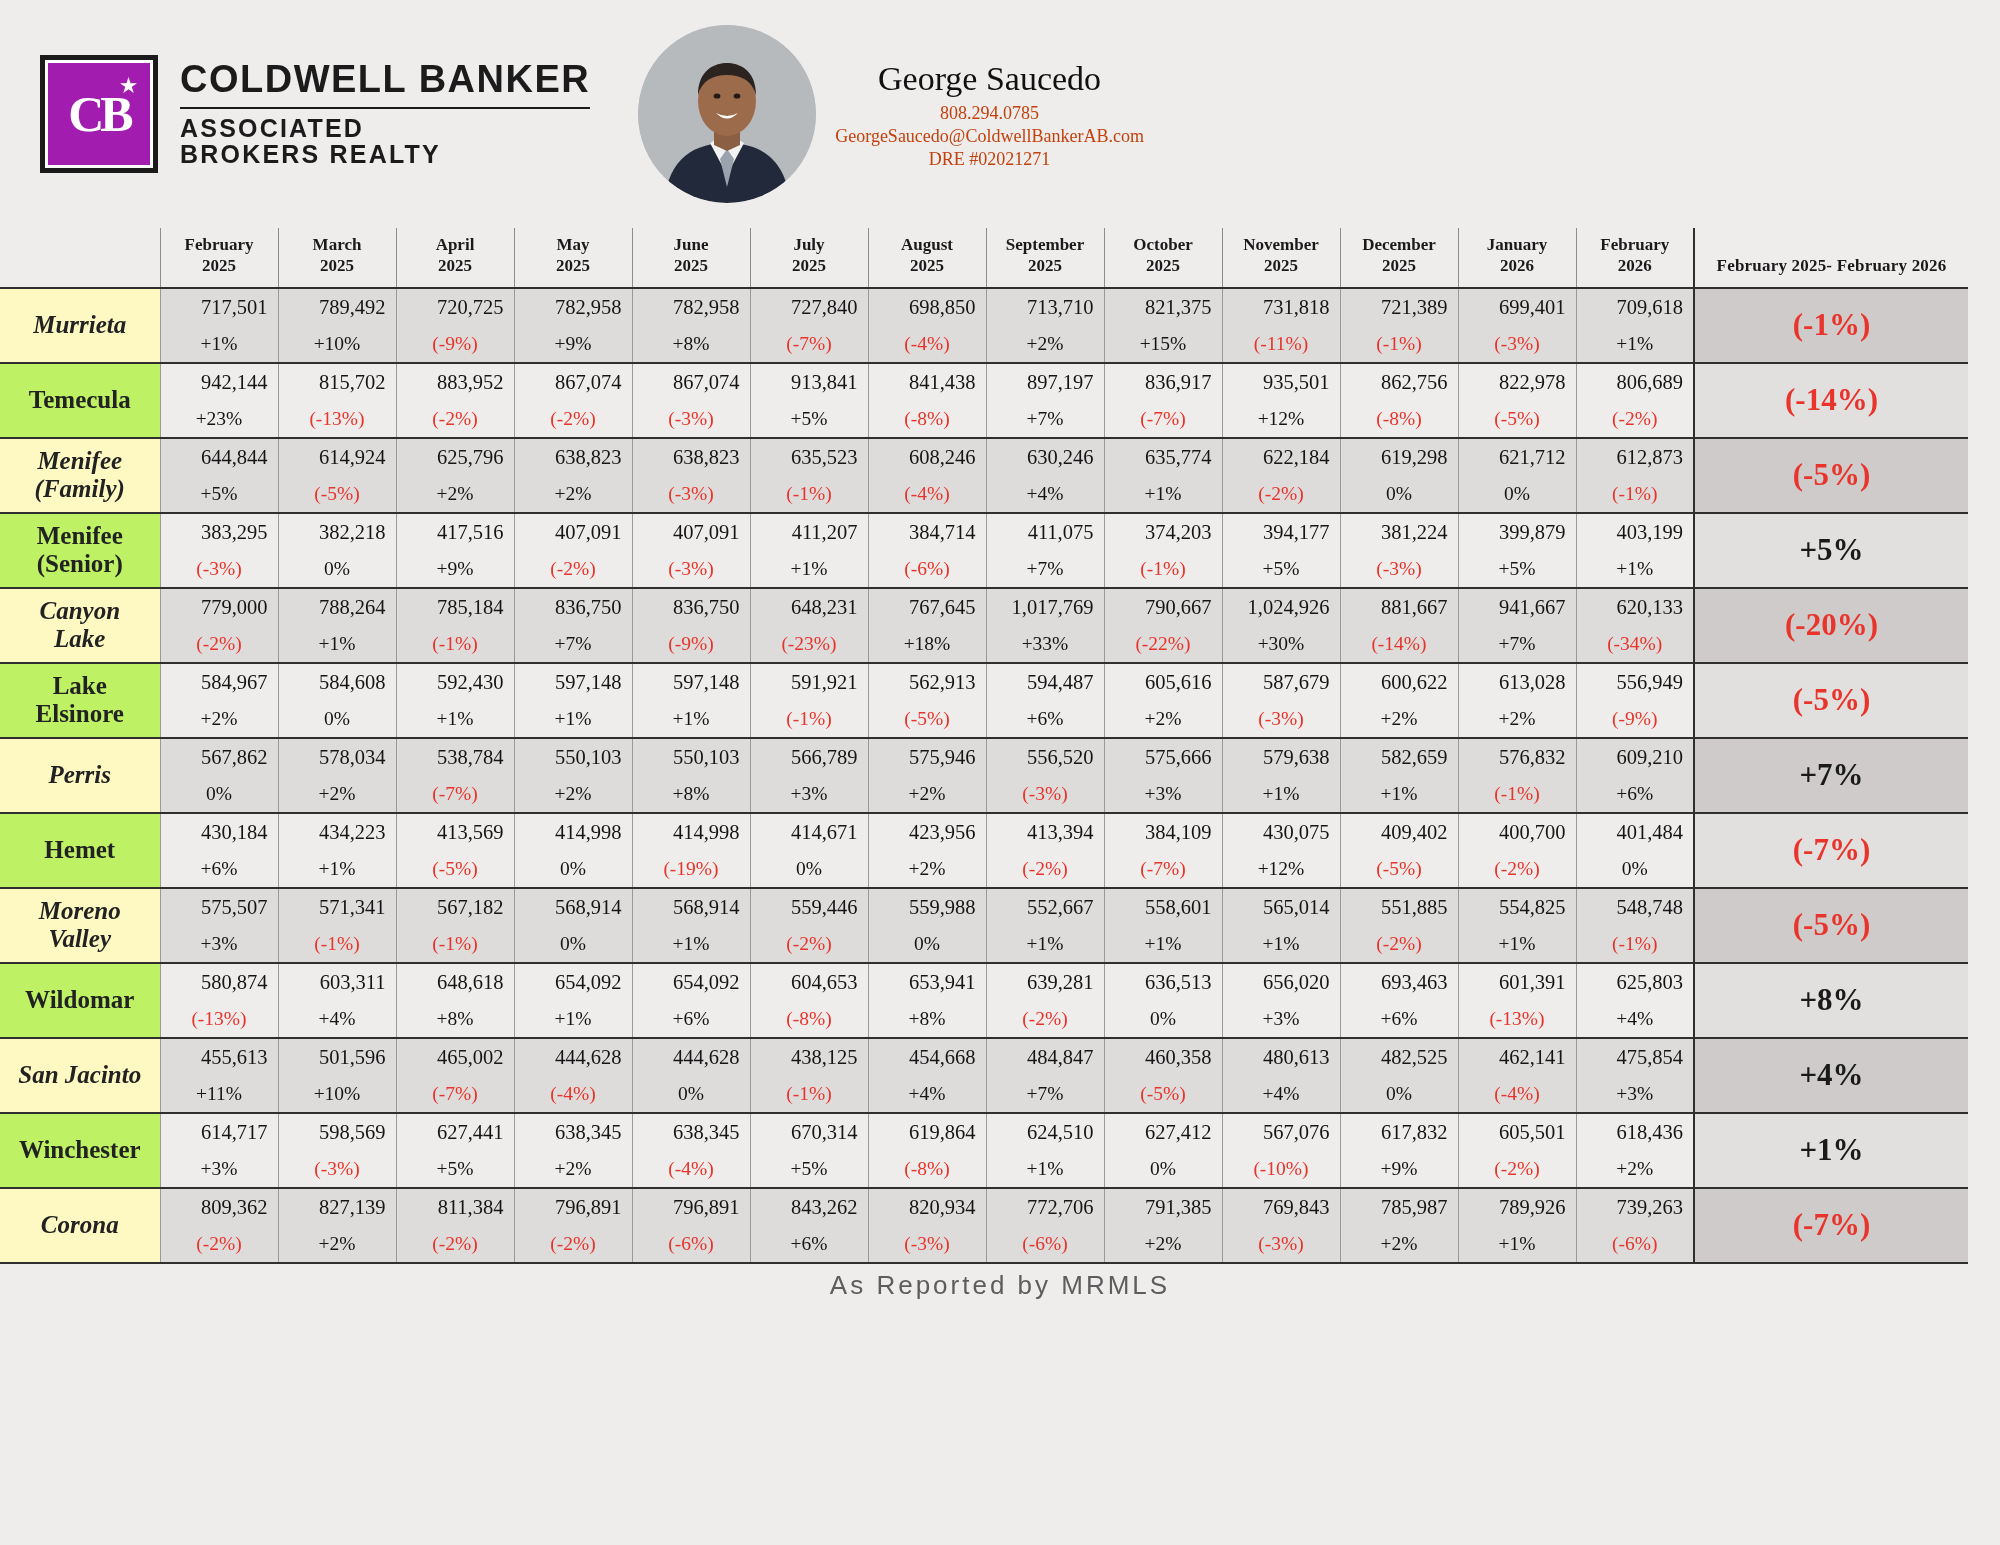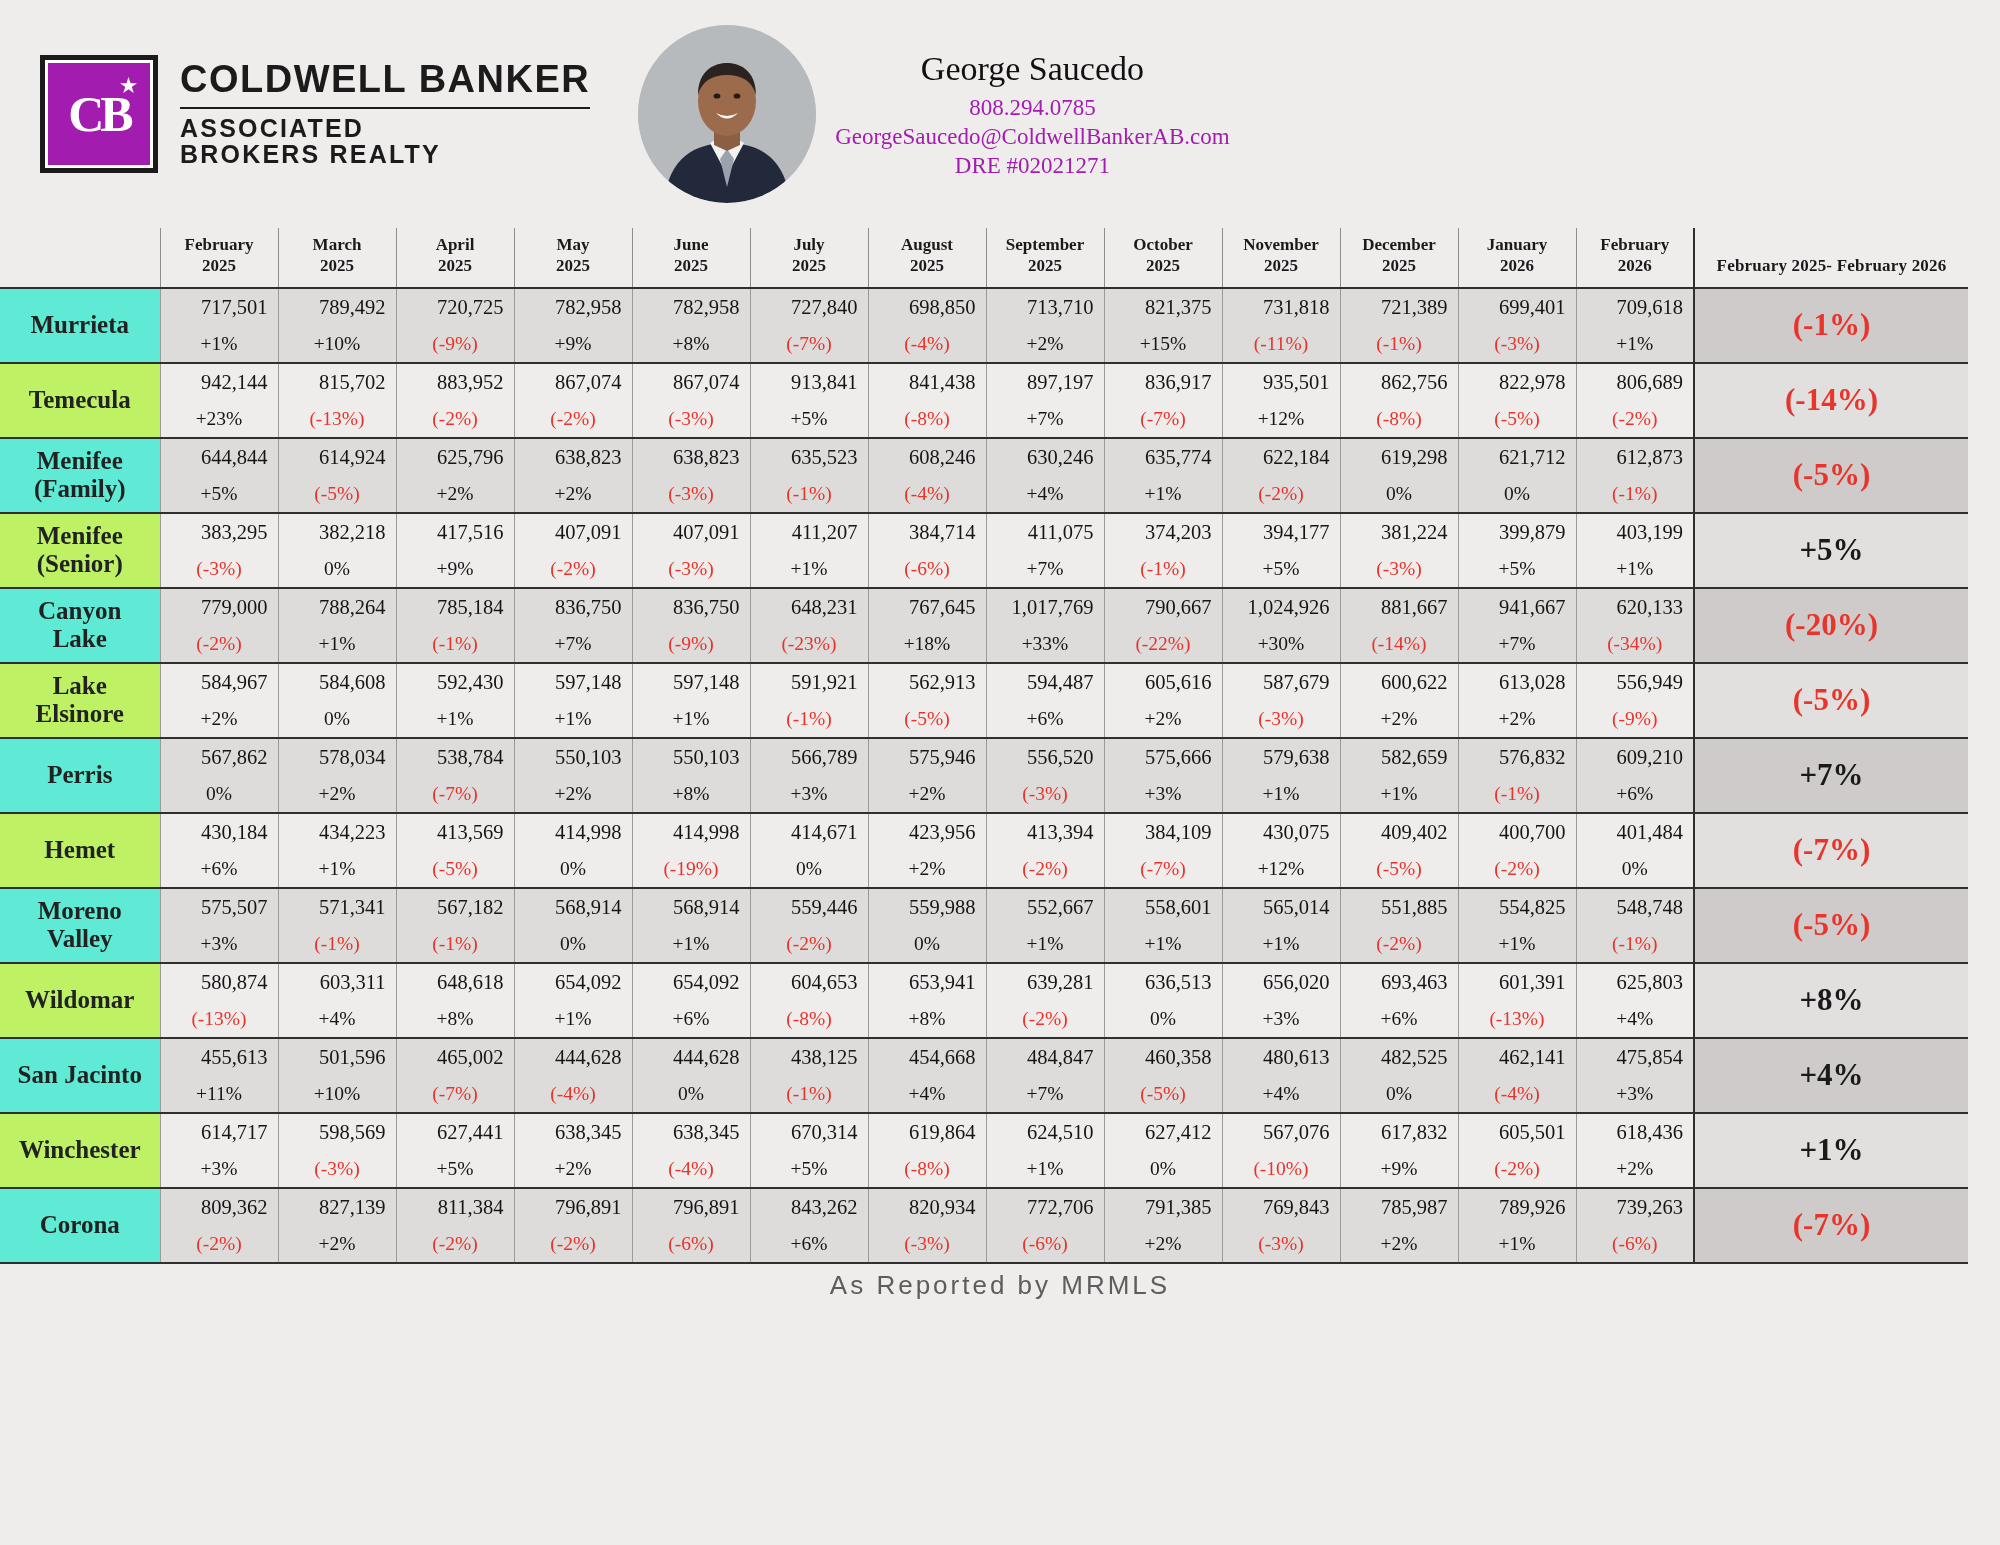--- a/index.html
+++ b/index.html
@@ -102,22 +102,22 @@
     text-align: center;
     line-height: 1.28;
   }
   .agent-name {
     font-size: 34px;
     font-family: "Liberation Serif", serif;
     color: #111;
     margin-bottom: 2px;
   }
   .agent-line {
-    font-size: 23px;
-    color: #a21caf;
+    font-size: 18px;
+    color: #c2410c;
   }
 
   .title-block {
     margin-left: auto;
     margin-right: 48px;
     text-align: center;
     font-family: "Liberation Sans", sans-serif;
     font-weight: bold;
     color: #2b2b2b;
     letter-spacing: 2.2px;
@@ -193,21 +193,21 @@
     text-align: center;
     font-weight: bold;
     font-size: 31px;
     color: #1a1a1a;
     background: #cfcbcb;
   }
   td.total.neg { color: #e8342a; }
 
   tr.row-a td.val, tr.row-a td.pct { background: #dedbdb; }
   tr.row-b td.val, tr.row-b td.pct { background: #efecec; }
-  tr.row-a td.area { background: #5eead4; }
+  tr.row-a td.area { background: #fef9c3; font-style: italic; }
   tr.row-b td.area { background: #bef264; }
   tr.row-a td.total { background: #cfcbcb; }
   tr.row-b td.total { background: #e2dfdf; }
 
   .footer {
     text-align: center;
     font-family: "Liberation Sans", sans-serif;
     font-size: 26px;
     letter-spacing: 3px;
     color: #5d5d5d;

